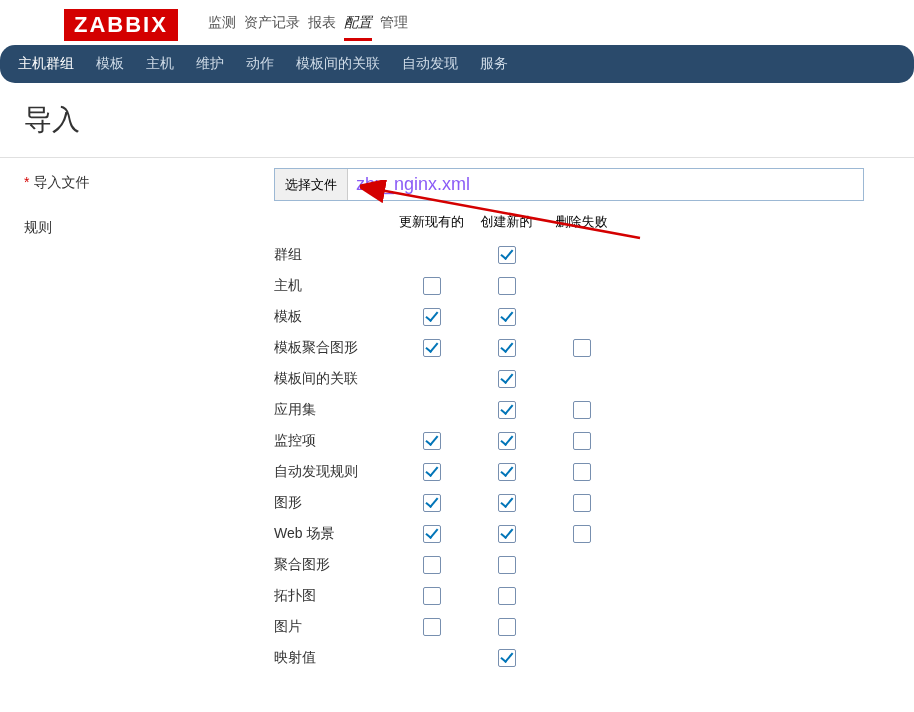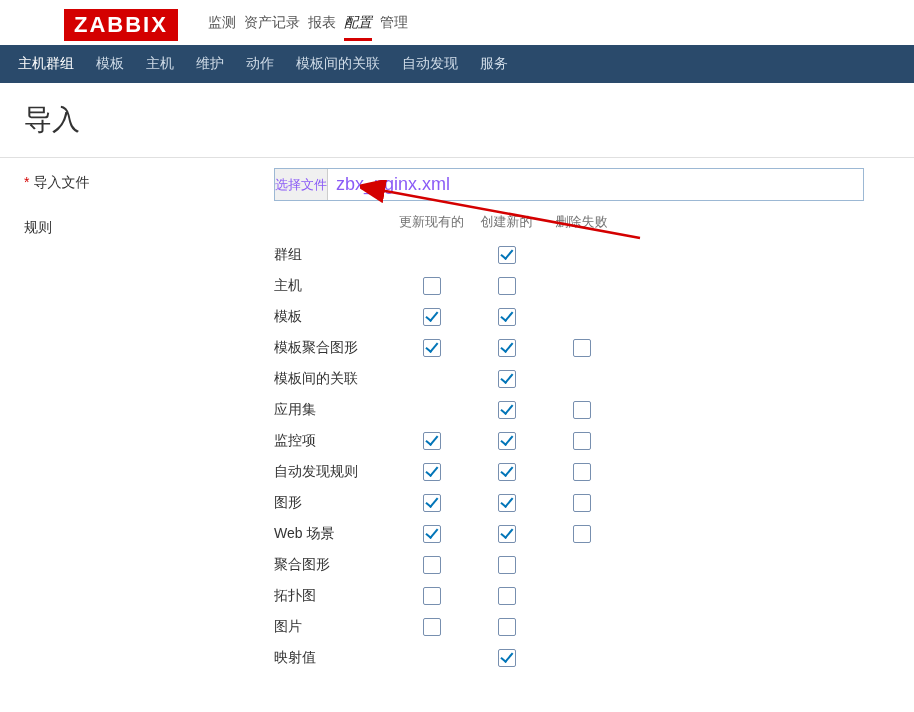--- a/index.html
+++ b/index.html
@@ -4,41 +4,41 @@
 <style>
   * { box-sizing: border-box; margin: 0; padding: 0; }
   body { font-family: Arial, "Microsoft YaHei", sans-serif; font-size: 14px; color: #333; background: #fff; width: 914px; }
   
   .topbar { display: flex; align-items: center; padding: 8px 20px 4px 20px; background: #fff; margin-left: 44px; }
   .logo { background: #d40000; color: #fff; font-size: 22px; font-weight: bold; letter-spacing: 2px; padding: 3px 10px; margin-right: 30px; }
   .topnav { display: flex; gap: 8px; text-align: center; }
   .topnav-item { color: #555; cursor: pointer; padding: 6px 0; }
   .topnav-item.active { color: #222; border-bottom: 3px solid #d40000; font-style: italic; }
   
-  .subbar { background: #2a4a6b; display: flex; padding: 0 18px; gap: 22px; }
+  .subbar { background: #2a4a6b; display: flex; padding: 0 18px; gap: 22px; border-radius: 15px; }
   .subbar-item { color: #d0dce8; padding: 10px 0; cursor: pointer; font-size: 14px; }
   .subbar-item.active { color: #fff; }
   
   .page-header { padding: 18px 24px 10px 24px; }
   .page-title { font-size: 28px; font-weight: normal; color: #333; }
   
   .content { padding: 10px 24px 10px 24px; border-top: 1px solid #e0e0e0; margin-top: 8px; }
   
   .form-row { display: flex; align-items: flex-start; margin-bottom: 12px; }
   .form-label { width: 250px; text-align: left; padding-right: 14px; padding-top: 6px; color: #333; }
   .form-label .req { color: #d40000; margin-right: 4px; }
   .form-control { flex: 1; }
   
   .file-input-wrap { display: flex; align-items: stretch; border: 1px solid #9cb8d4; width: 590px; }
-  .file-btn { background: #f0f0f0; border: none; border-right: 1px solid #ccc; padding: 5px 0; cursor: pointer; font-size: 13px; color: #8b5cf6; }
+  .file-btn { background: #f0f0f0; border: none; border-right: 1px solid #ccc; padding: 5px 10px; cursor: pointer; font-size: 13px; color: #000000; }
   .file-name { padding: 5px 8px; color: #8b5cf6; font-size: 18px; flex: 1; }
   
   .rules-wrap { display: flex; }
   .rules-table { }
-  .rules-header { display: flex; color: #737373; font-size: 13px; margin-bottom: 8px; }
+  .rules-header { display: flex; color: #000000; font-size: 13px; margin-bottom: 8px; }
   .rules-header .col-label { width: 120px; }
   .rules-header .col-h { width: 75px; text-align: center; }
   .rule-row { display: flex; align-items: center; height: 31px; }
   .rule-row .col-label { width: 120px; color: #333; }
   .rule-row .col-cb { width: 75px; display: flex; justify-content: center; }
   
   .cb { width: 18px; height: 18px; border: 1px solid #778faf; border-radius: 2px; background: #fff; display: inline-flex; align-items: center; justify-content: center; cursor: pointer; }
   .cb.checked::after { content: ""; width: 10px; height: 5px; border-left: 2px solid #0275b8; border-bottom: 2px solid #0275b8; transform: rotate(-50deg) translate(1px,-1px); }
   .cb.absent { visibility: hidden; }
   .arrow-svg { position: absolute; top: 180px; left: 360px; width: 300px; height: 80px; pointer-events: none; }

